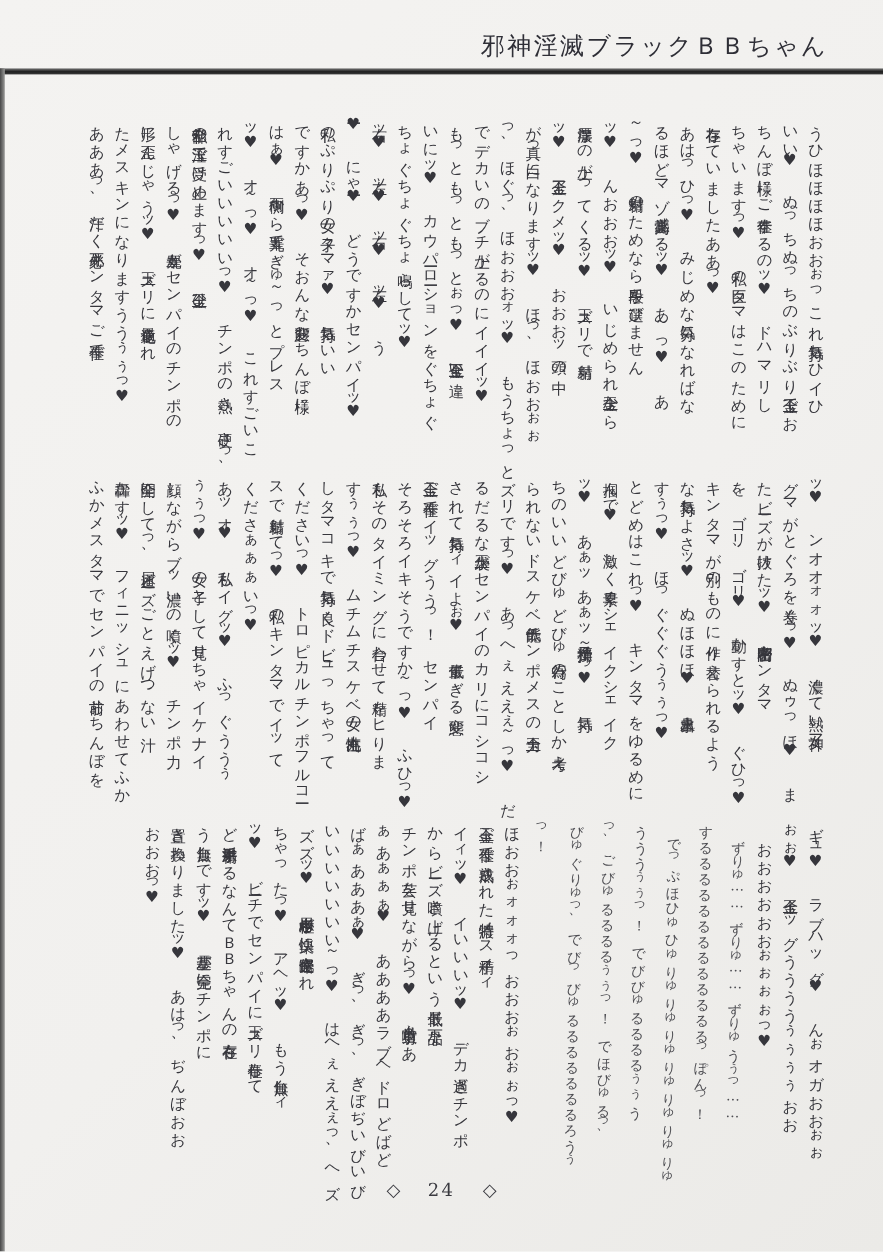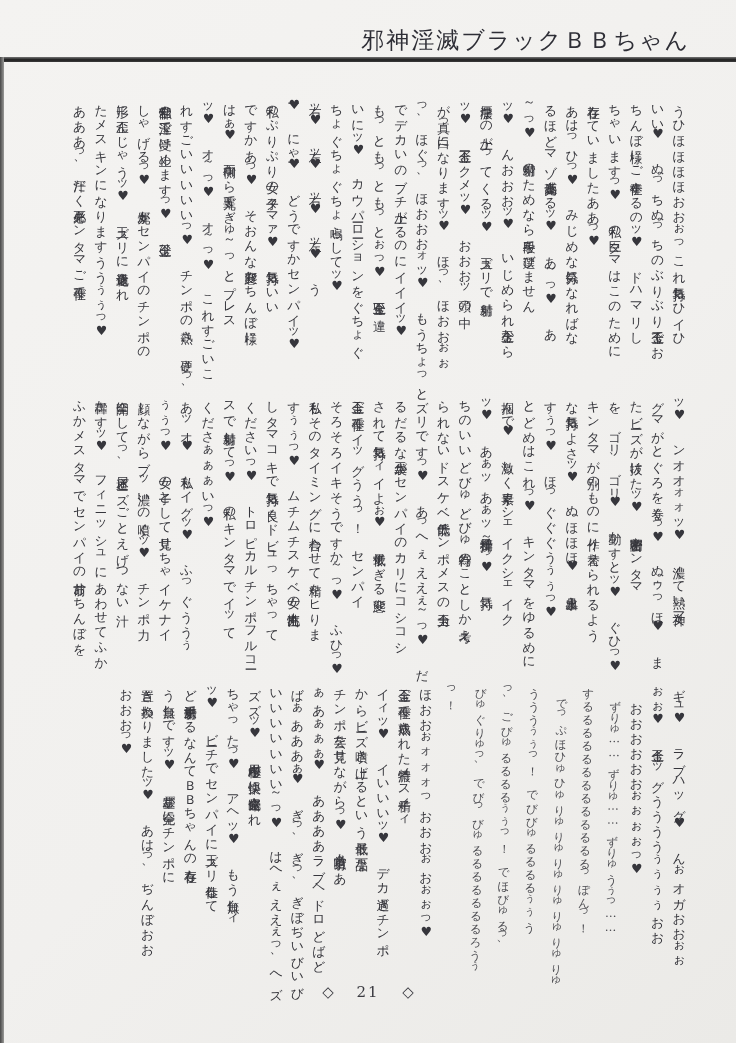--- a/index.html
+++ b/index.html
@@ -6,21 +6,21 @@
   .page{
     position:relative;
     width:736px;height:1043px;
     background:linear-gradient(135deg,#f4f3f1 0%,#f1f0ee 55%,#ebeae7 100%);
     font-family:"DejaVu Serif","Liberation Serif",serif;
     color:#33333a;
     overflow:hidden;
   }
   .title{
     position:absolute;top:25px;right:46px;
-    font-size:23px;letter-spacing:2px;
+    font-size:20px;letter-spacing:2px;
     color:#2e2e36;white-space:nowrap;
   }
   .rule{
     position:absolute;top:57px;left:0;width:736px;height:5px;
     background:linear-gradient(#757575,#1e1e1e 55%,#3c3c3c);
   }
   .spine{
     position:absolute;left:0;top:57px;bottom:0;width:4px;
     background:linear-gradient(90deg,#474747,#9a9a98);
   }
@@ -147,16 +147,16 @@
       <div class="vcol">ちゃったっ♥　アヘッ♥　もう台無しィ</div>
       <div class="vcol">ッ♥　ビーチでセンパイに玉ズリ奉仕して</div>
       <div class="vcol">ど派手射精するなんてＢＢちゃんの存在も</div>
       <div class="vcol">う台無しですッ♥　霊基が完全にチンポに</div>
       <div class="vcol">置き換わりましたッ♥　あはっ、ぢんぼおお</div>
       <div class="vcol">おおおっ♥</div>
     </div>
 
   <div class="footer">
     <span>◇</span>
-    <span class="pagenum">21</span>
+    <span class="pagenum">24</span>
     <span>◇</span>
   </div>
 </div>
 
 </body></html>

